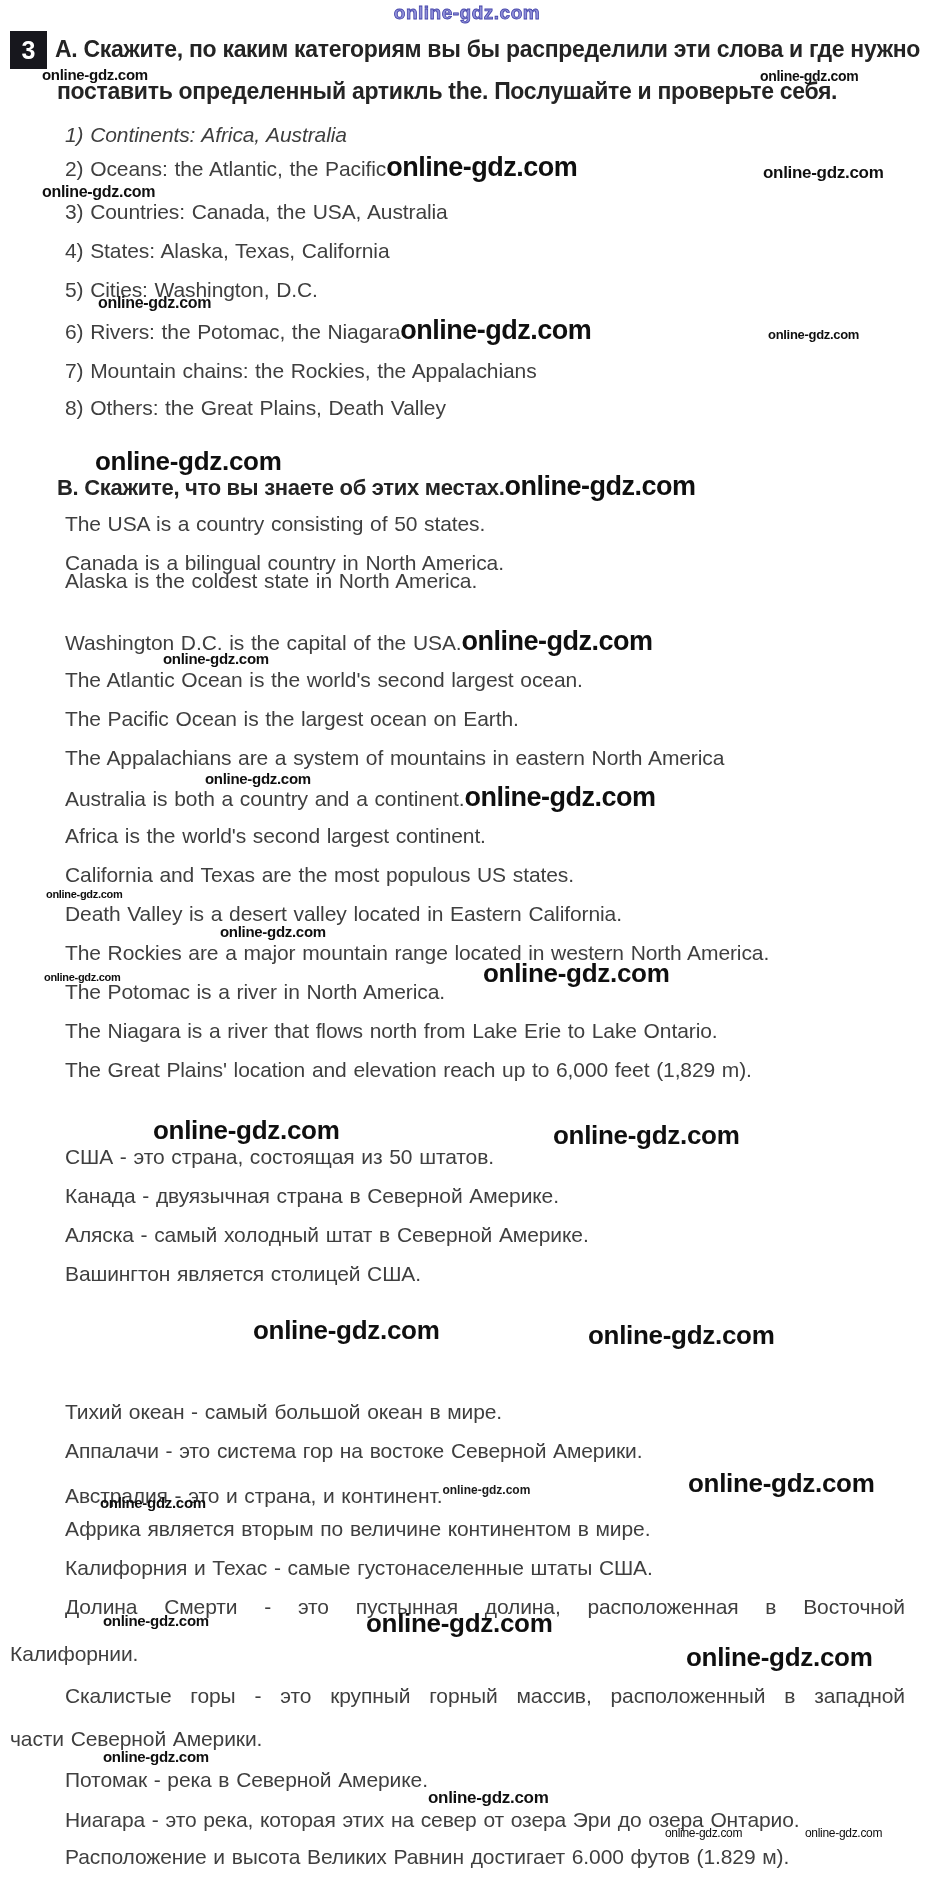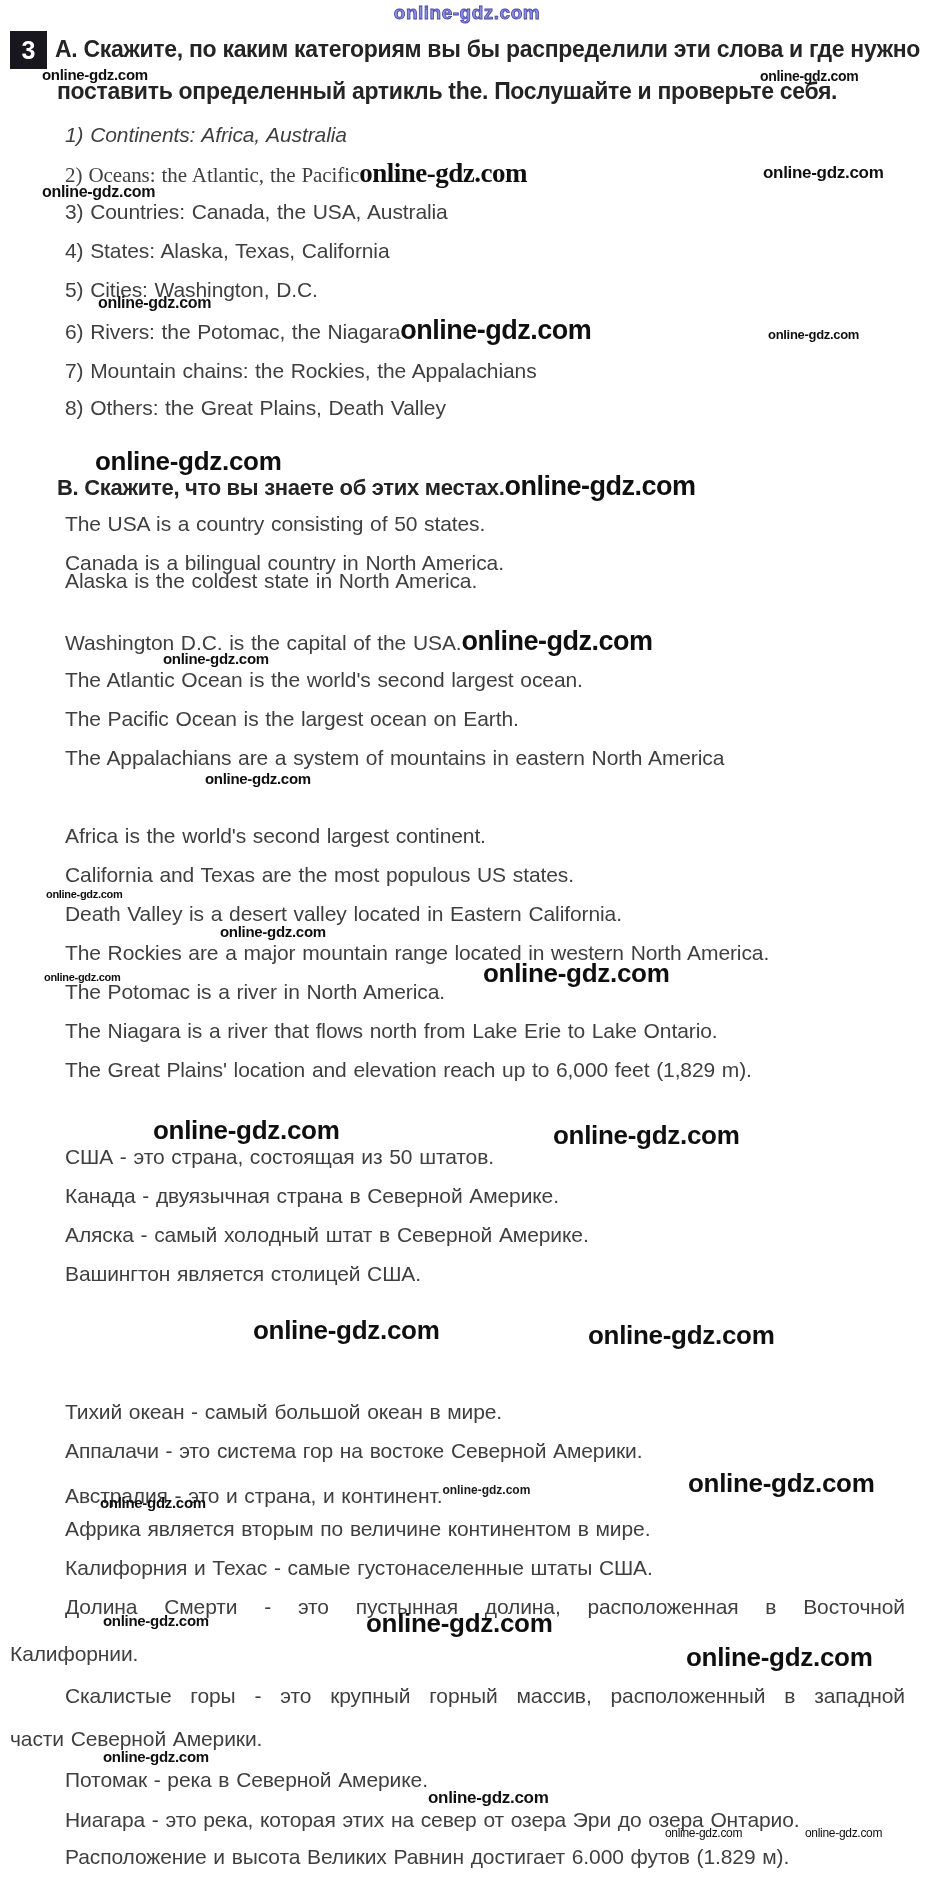--- a/index.html
+++ b/index.html
@@ -44,37 +44,38 @@
 
 <div class="page">
 
   <div class="wmtop">online-gdz.com</div>
 
   <div class="badge">3</div>
   <div class="title" style="top:36px;left:55px;">А. Скажите, по каким категориям вы бы распределили эти слова и где нужно</div>
   <div class="title" style="top:78px;left:57px;">поставить определенный артикль the. Послушайте и проверьте себя.</div>
 
   <div class="ln" style="top:123px;left:65px;font-style:italic;">1) Continents: Africa, Australia</div>
-  <div class="ln" style="top:161px;left:65px;font-family:Liberation Serif, serif;"><span>2) Oceans: the Atlantic, the Pacific</span><span class="wmi">online-gdz.com</span></div>
+  <div class="ln" style="top:155px;left:65px;"><span>2) Oceans: the Atlantic, the Pacific</span><span class="wmi">online-gdz.com</span></div>
   <div class="ln" style="top:200px;left:65px;">3) Countries: Canada, the USA, Australia</div>
   <div class="ln" style="top:239px;left:65px;">4) States: Alaska, Texas, California</div>
   <div class="ln" style="top:278px;left:65px;">5) Cities: Washington, D.C.</div>
   <div class="ln" style="top:318px;left:65px;"><span>6) Rivers: the Potomac, the Niagara</span><span class="wmi">online-gdz.com</span></div>
   <div class="ln" style="top:359px;left:65px;">7) Mountain chains: the Rockies, the Appalachians</div>
   <div class="ln" style="top:396px;left:65px;">8) Others: the Great Plains, Death Valley</div>
 
   <div class="title" style="top:473px;left:57px;font-size:22px;"><span>В. Скажите, что вы знаете об этих местах.</span><span class="wmi">online-gdz.com</span></div>
 
   <div class="ln" style="top:512px;left:65px;">The USA is a country consisting of 50 states.</div>
   <div class="ln" style="top:551px;left:65px;">Canada is a bilingual country in North America.</div>
   <div class="ln" style="top:569px;left:65px;">Alaska is the coldest state in North America.</div>
   <div class="ln" style="top:668px;left:65px;">The Atlantic Ocean is the world's second largest ocean.</div>
   <div class="ln" style="top:629px;left:65px;"><span>Washington D.C. is the capital of the USA.</span><span class="wmi">online-gdz.com</span></div>
   <div class="ln" style="top:707px;left:65px;">The Pacific Ocean is the largest ocean on Earth.</div>
   <div class="ln" style="top:746px;left:65px;">The Appalachians are a system of mountains in eastern North America</div>
+  <div class="ln" style="top:785px;left:65px;"><span>Australia is both a country and a continent.</span><span class="wmi">online-gdz.com</span></div>
   <div class="ln" style="top:824px;left:65px;">Africa is the world's second largest continent.</div>
   <div class="ln" style="top:863px;left:65px;">California and Texas are the most populous US states.</div>
   <div class="ln" style="top:902px;left:65px;">Death Valley is a desert valley located in Eastern California.</div>
   <div class="ln" style="top:941px;left:65px;">The Rockies are a major mountain range located in western North America.</div>
   <div class="ln" style="top:980px;left:65px;">The Potomac is a river in North America.</div>
   <div class="ln" style="top:1019px;left:65px;">The Niagara is a river that flows north from Lake Erie to Lake Ontario.</div>
   <div class="ln" style="top:1058px;left:65px;">The Great Plains' location and elevation reach up to 6,000 feet (1,829 m).</div>
 
   <div class="ln" style="top:1145px;left:65px;">США - это страна, состоящая из 50 штатов.</div>
   <div class="ln" style="top:1184px;left:65px;">Канада - двуязычная страна в Северной Америке.</div>

